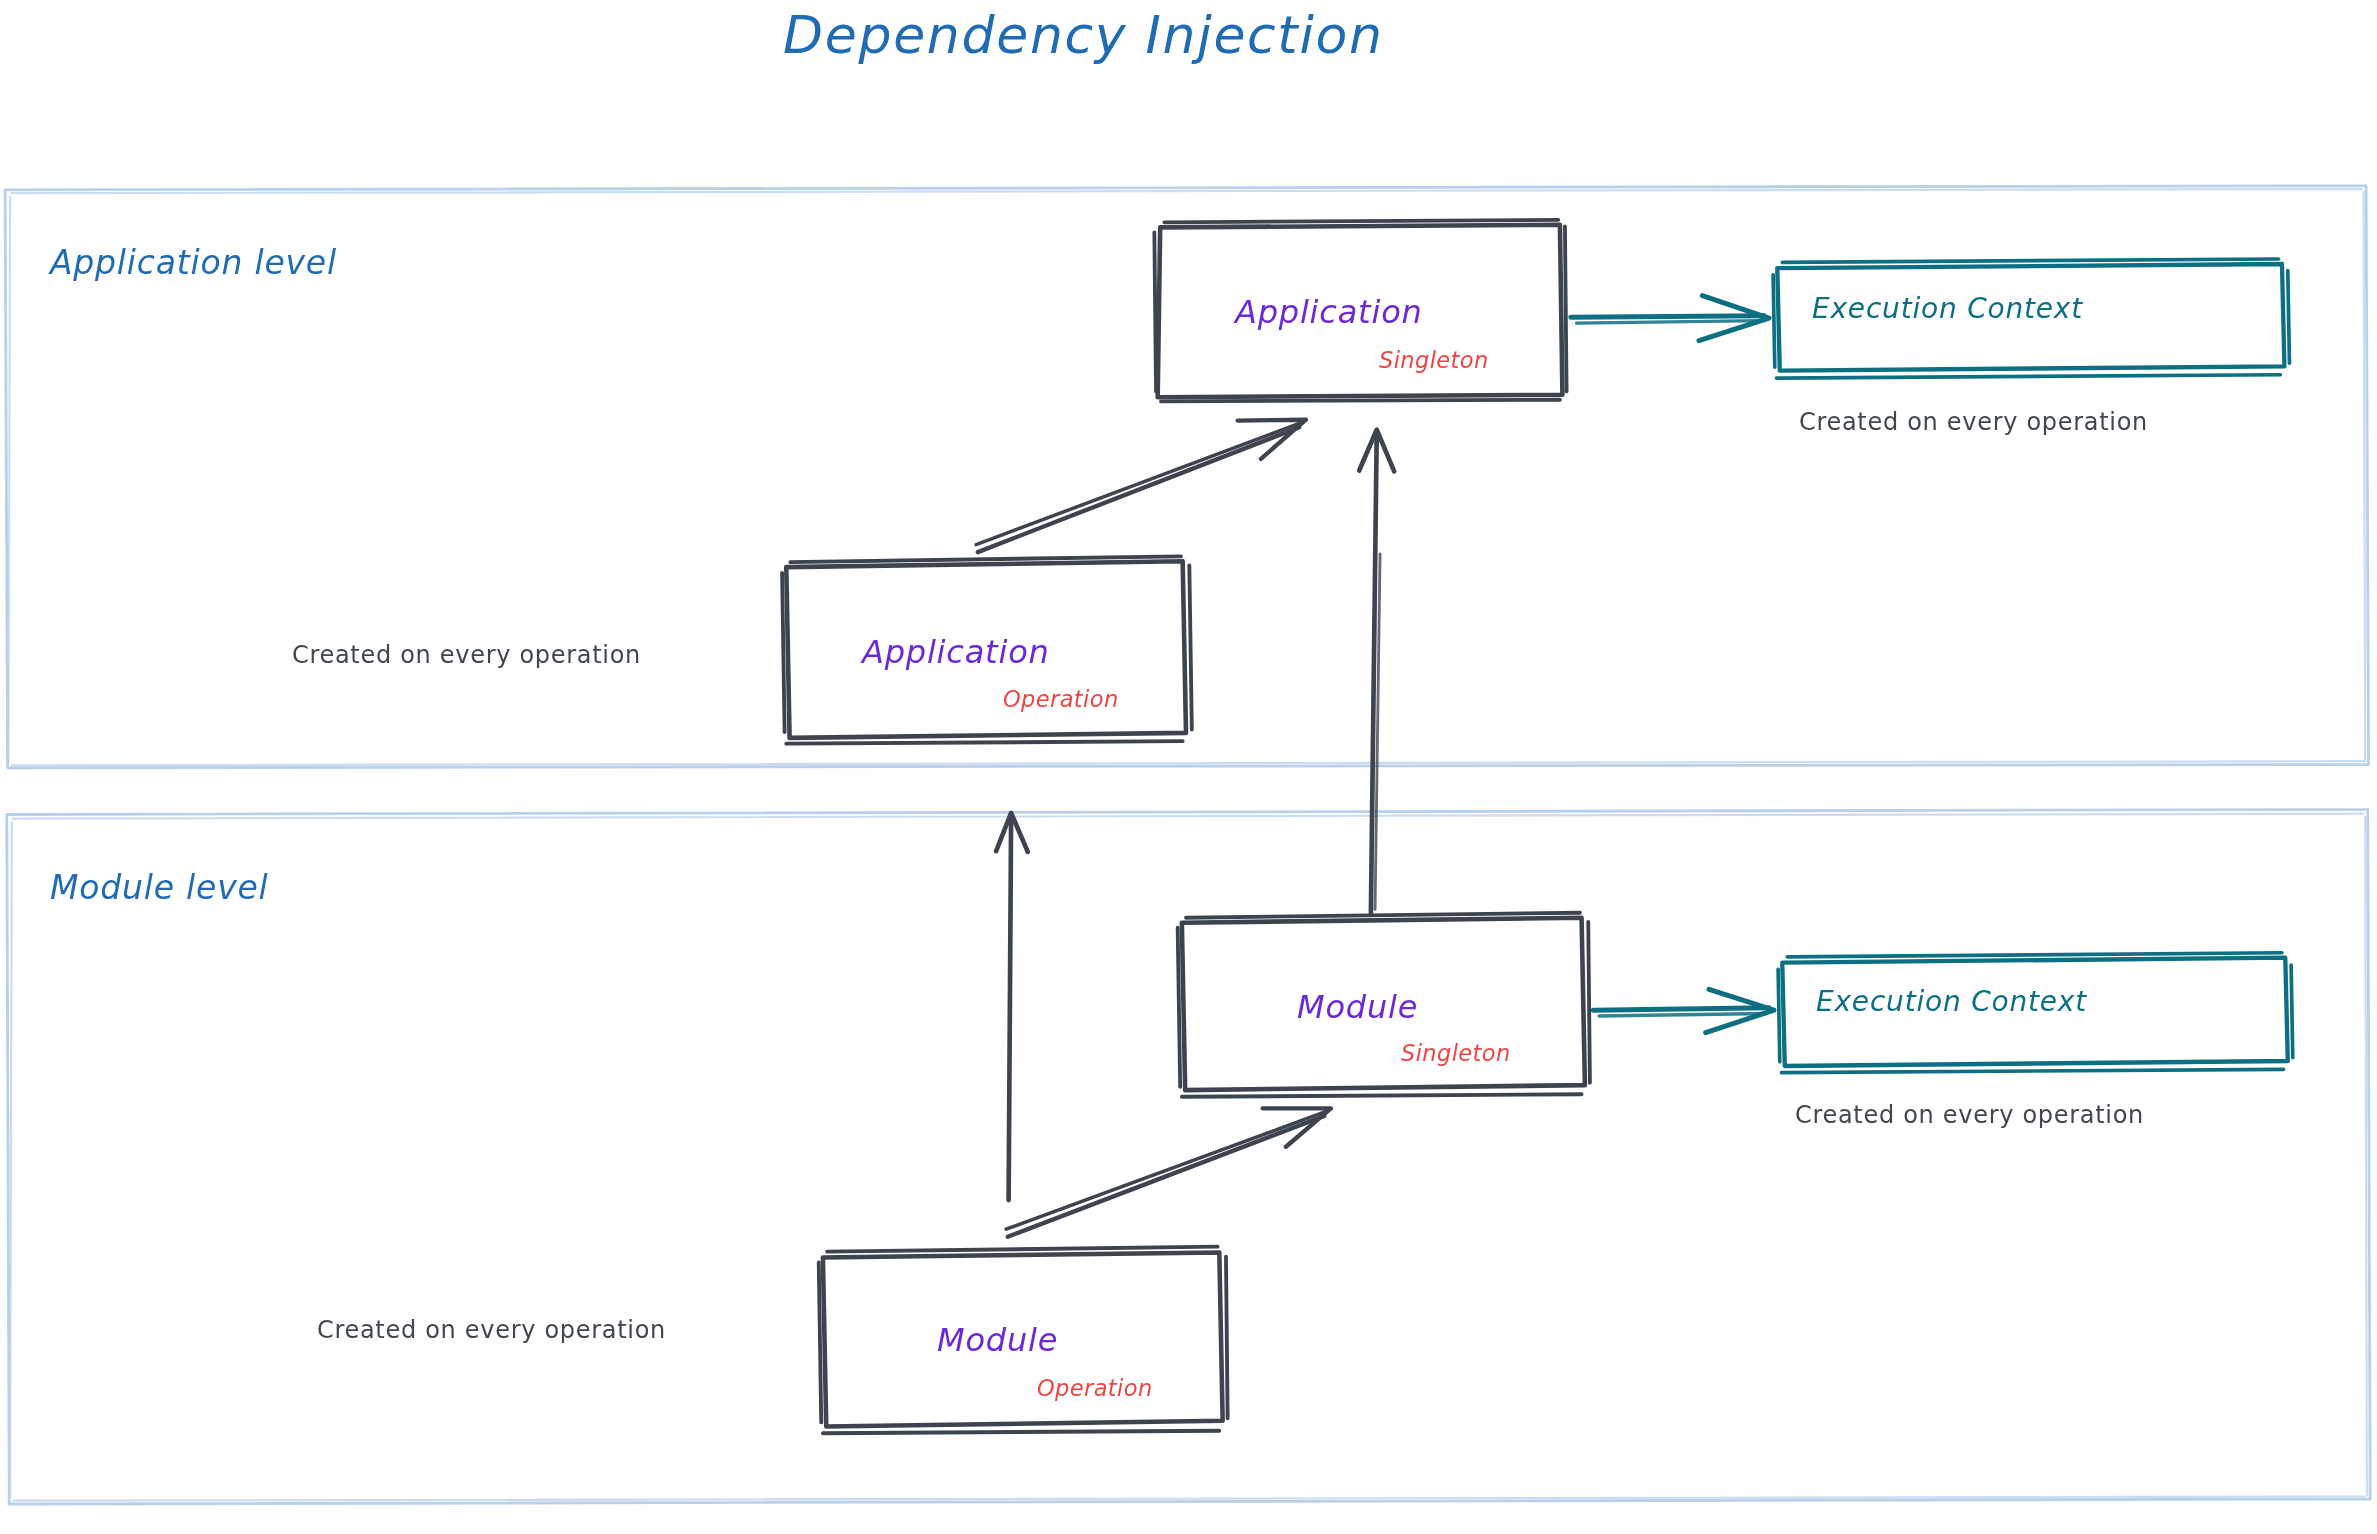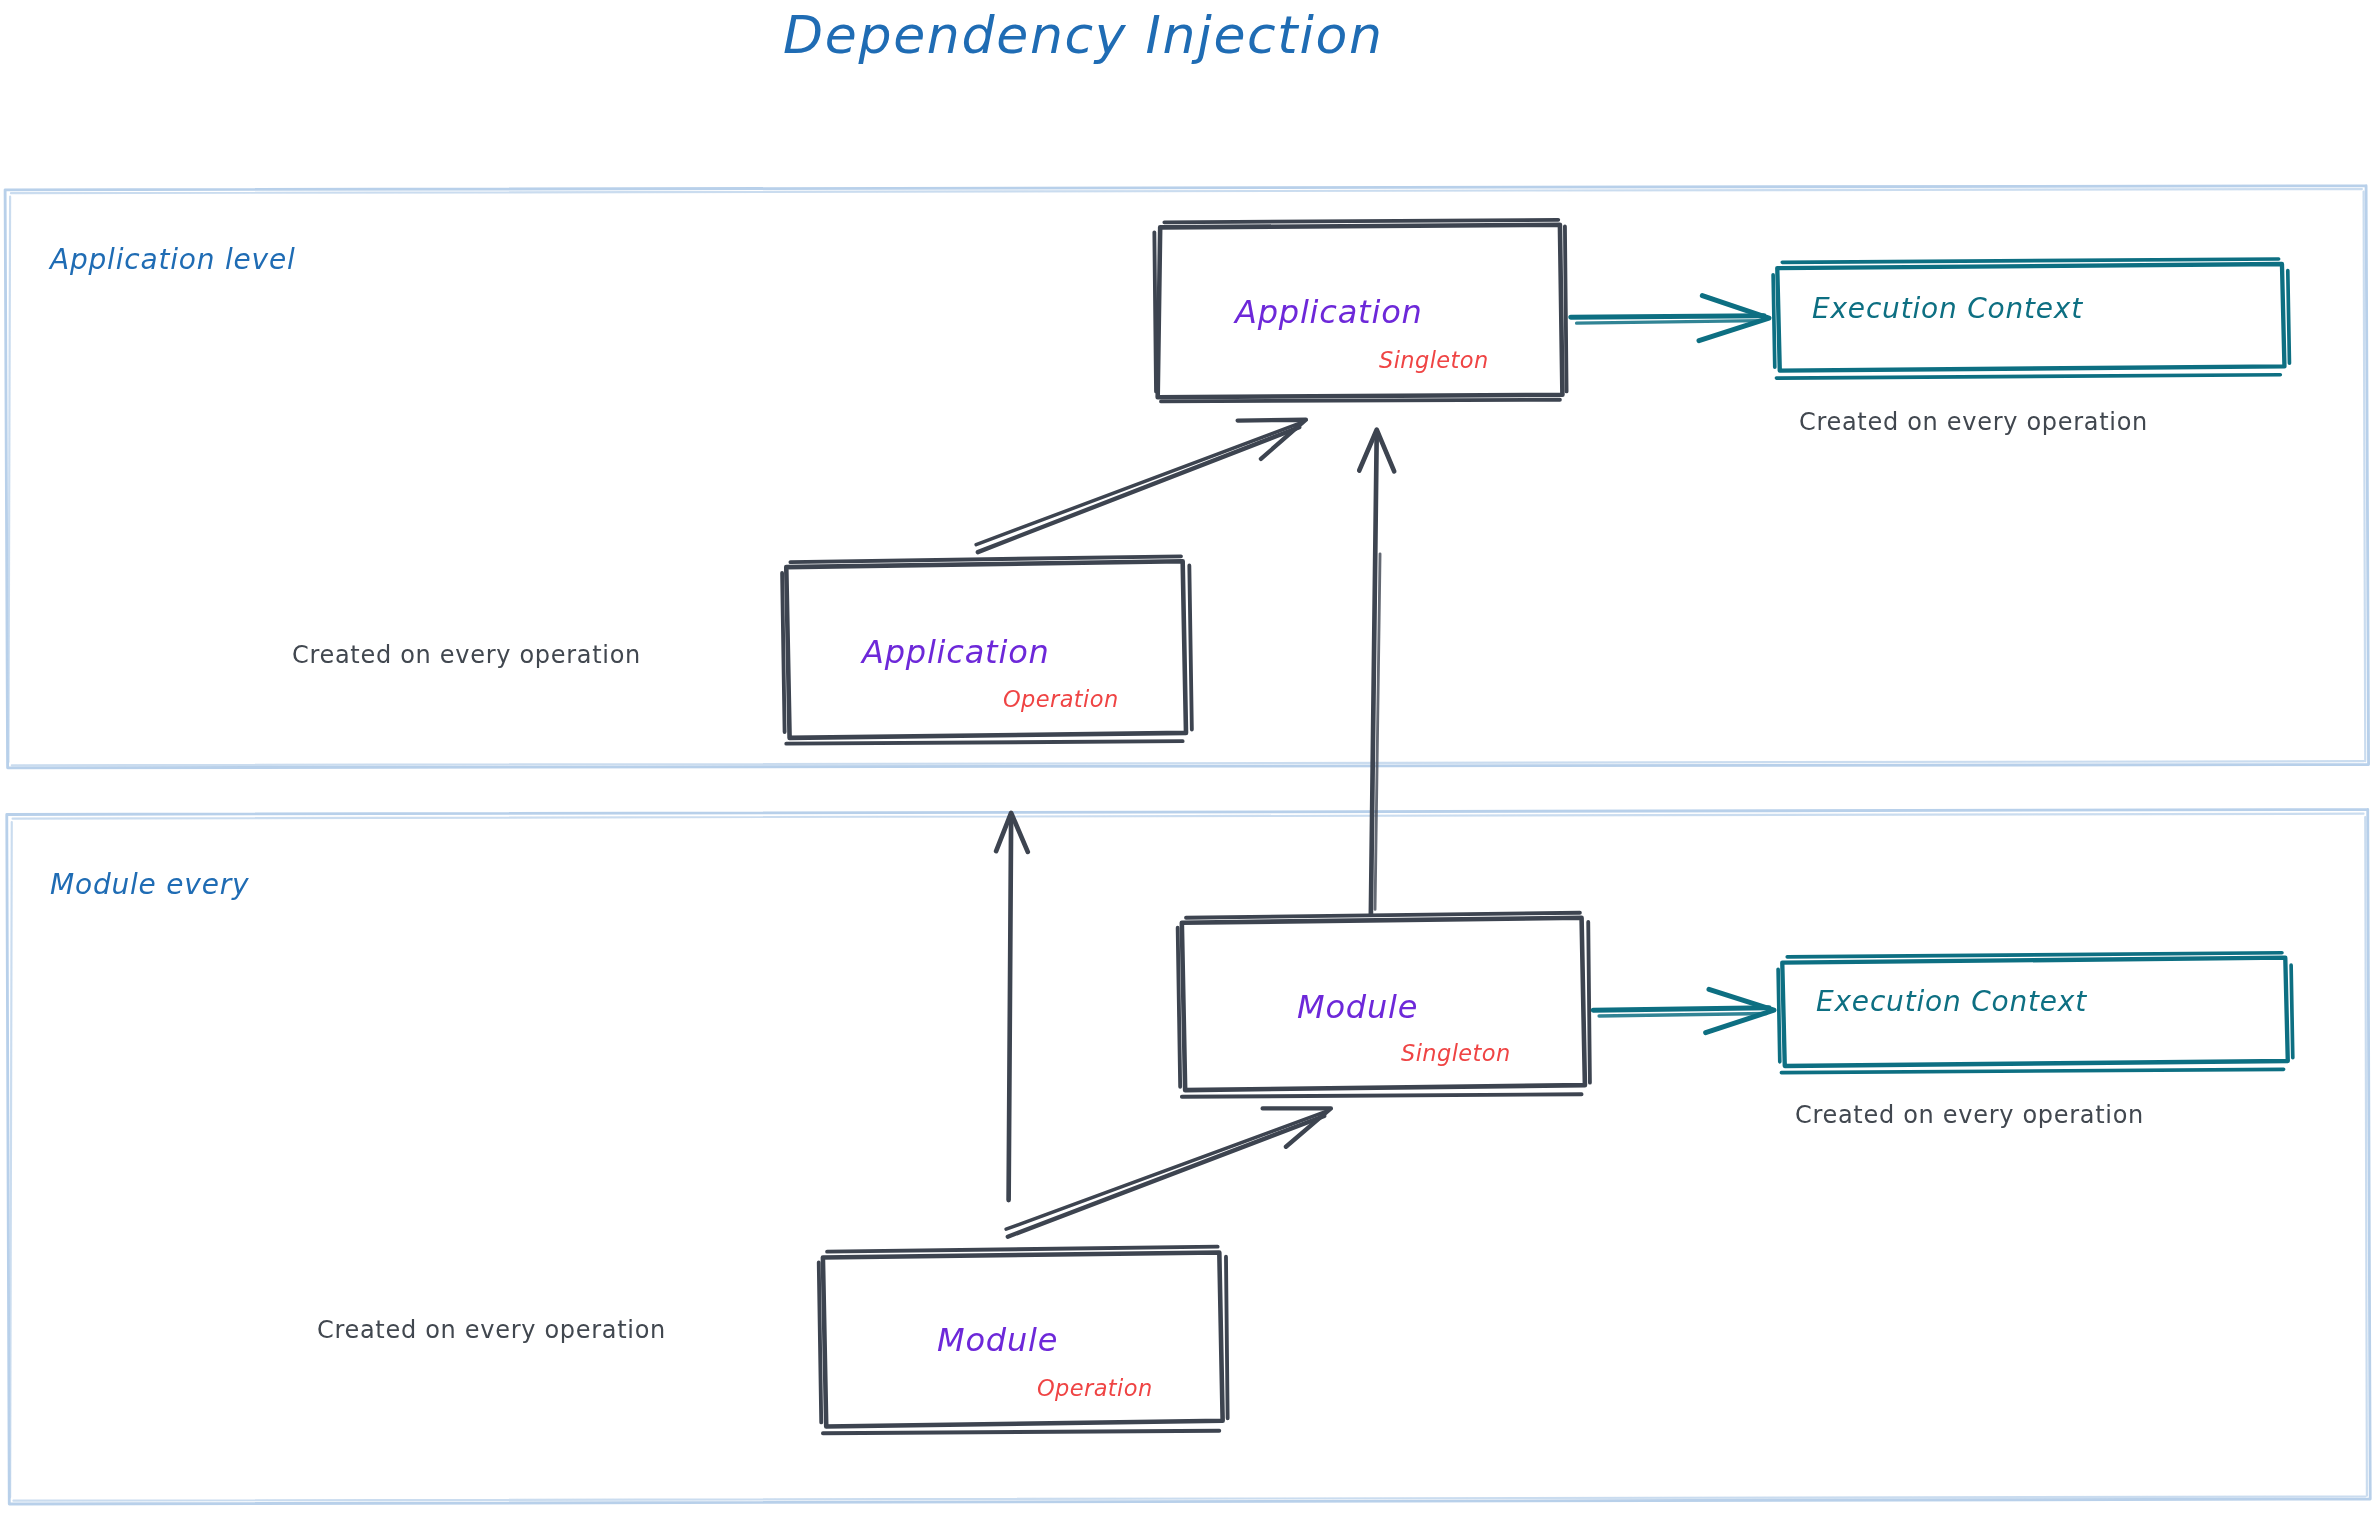--- a/index.html
+++ b/index.html
@@ -43,21 +43,21 @@
   }
   .subtitle {
     font-size: 25px;
     color: #41474f;
     letter-spacing: 0.8px;
     font-style: italic;
   }
 
   
   .group-label {
-    font-size: 28px;
+    font-size: 33px;
     color: #1f6cb4;
     letter-spacing: 0.8px;
     font-style: italic;
   }
 
   
   .node-title {
     font-size: 32px;
     color: #6d28d9;
     letter-spacing: 0.8px;
@@ -163,21 +163,21 @@
       <path d="M 1196 1022 L 1214 976 L 1234 1023" fill="none" stroke="#3d4450" stroke-width="5.6" stroke-linecap="round" stroke-linejoin="round"></path>
     </g>
 
   </svg>
 
   <div class="txt title" style="left:783px; top:5px;">Dependency Injection</div>
 
 
   <div class="txt group-label" style="left:50px; top:243px;">Application level</div>
 
-  <div class="txt group-label" style="left:50px; top:868px;">Module every</div>
+  <div class="txt group-label" style="left:50px; top:868px;">Module level</div>
 
   <div class="txt node-title" style="left:1235px; top:293px;">Application</div>
   <div class="txt node-scope" style="left:1379px; top:347px;">Singleton</div>
 
   <div class="txt node-title" style="left:862px; top:633px;">Application</div>
   <div class="txt node-scope" style="left:1003px; top:686px;">Operation</div>
   <div class="txt caption" style="left:292px; top:641px;">Created on every operation</div>
 
   <div class="txt ctx-title" style="left:1812px; top:292px;">Execution Context</div>
   <div class="txt caption" style="left:1799px; top:408px;">Created on every operation</div>

